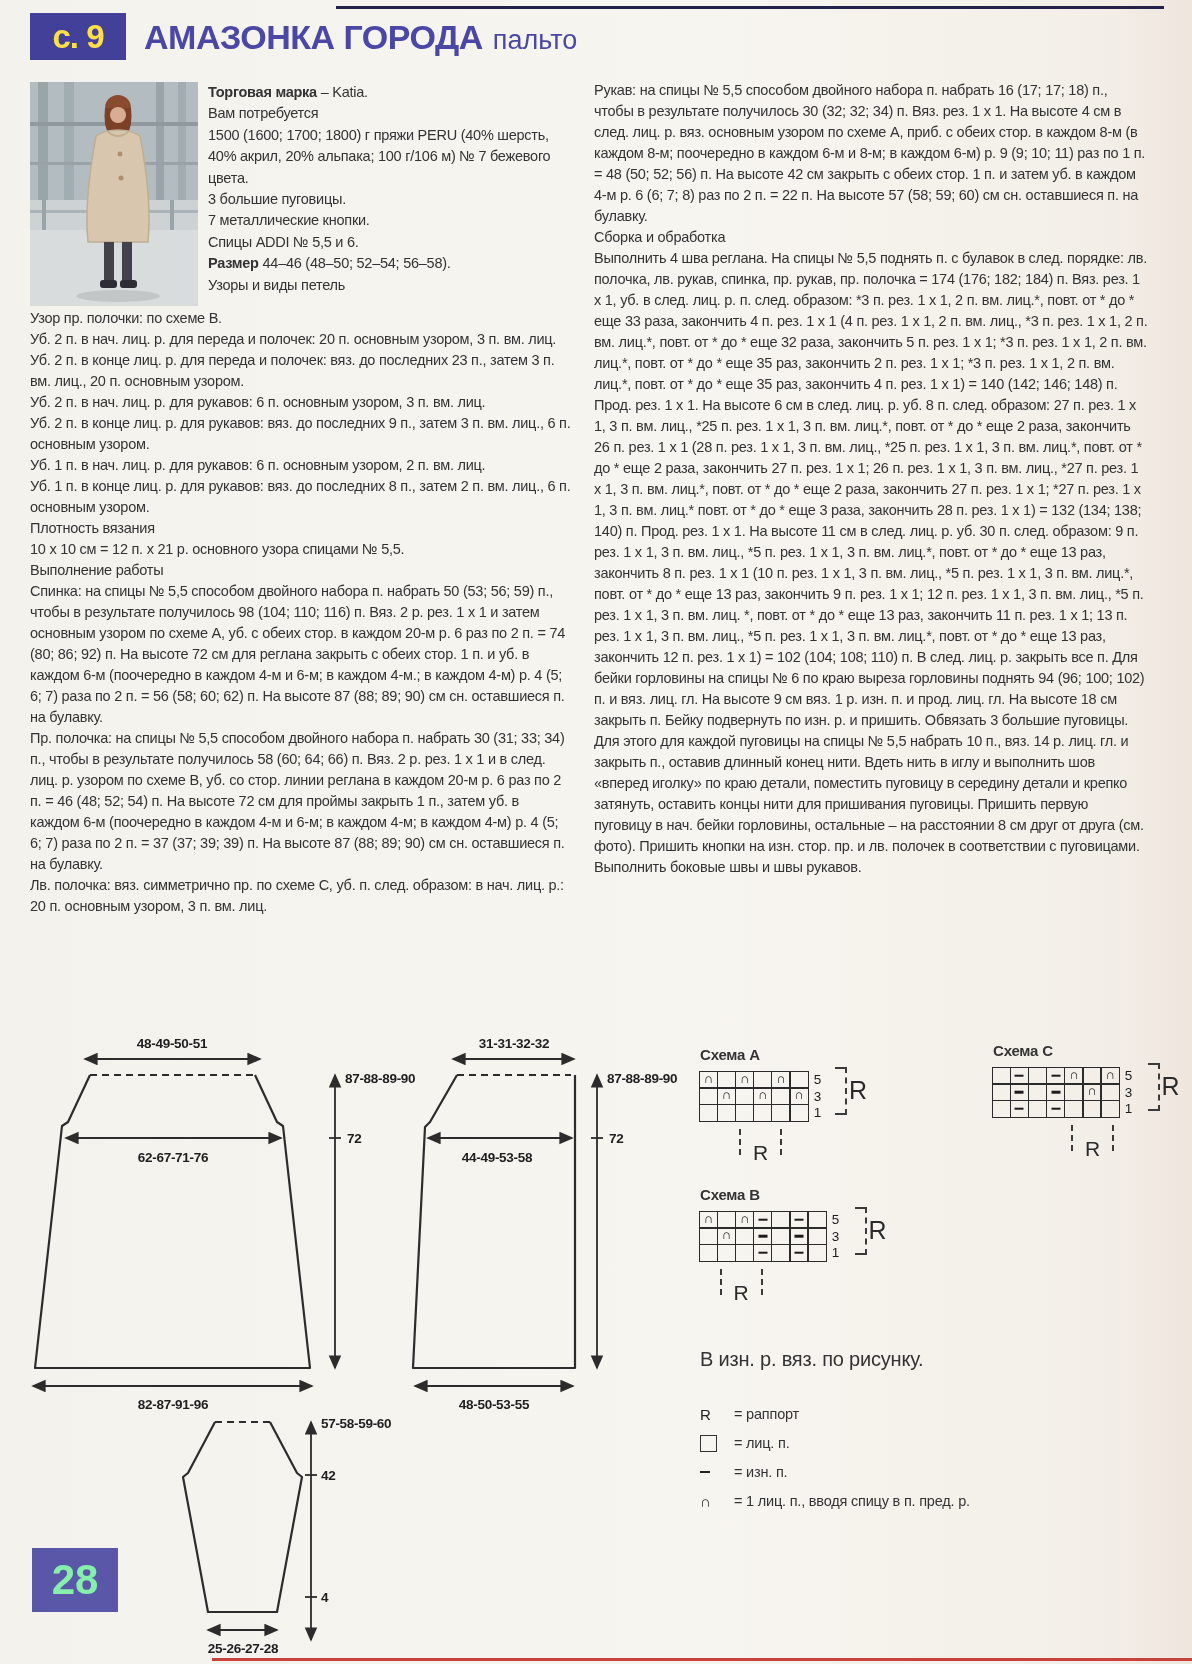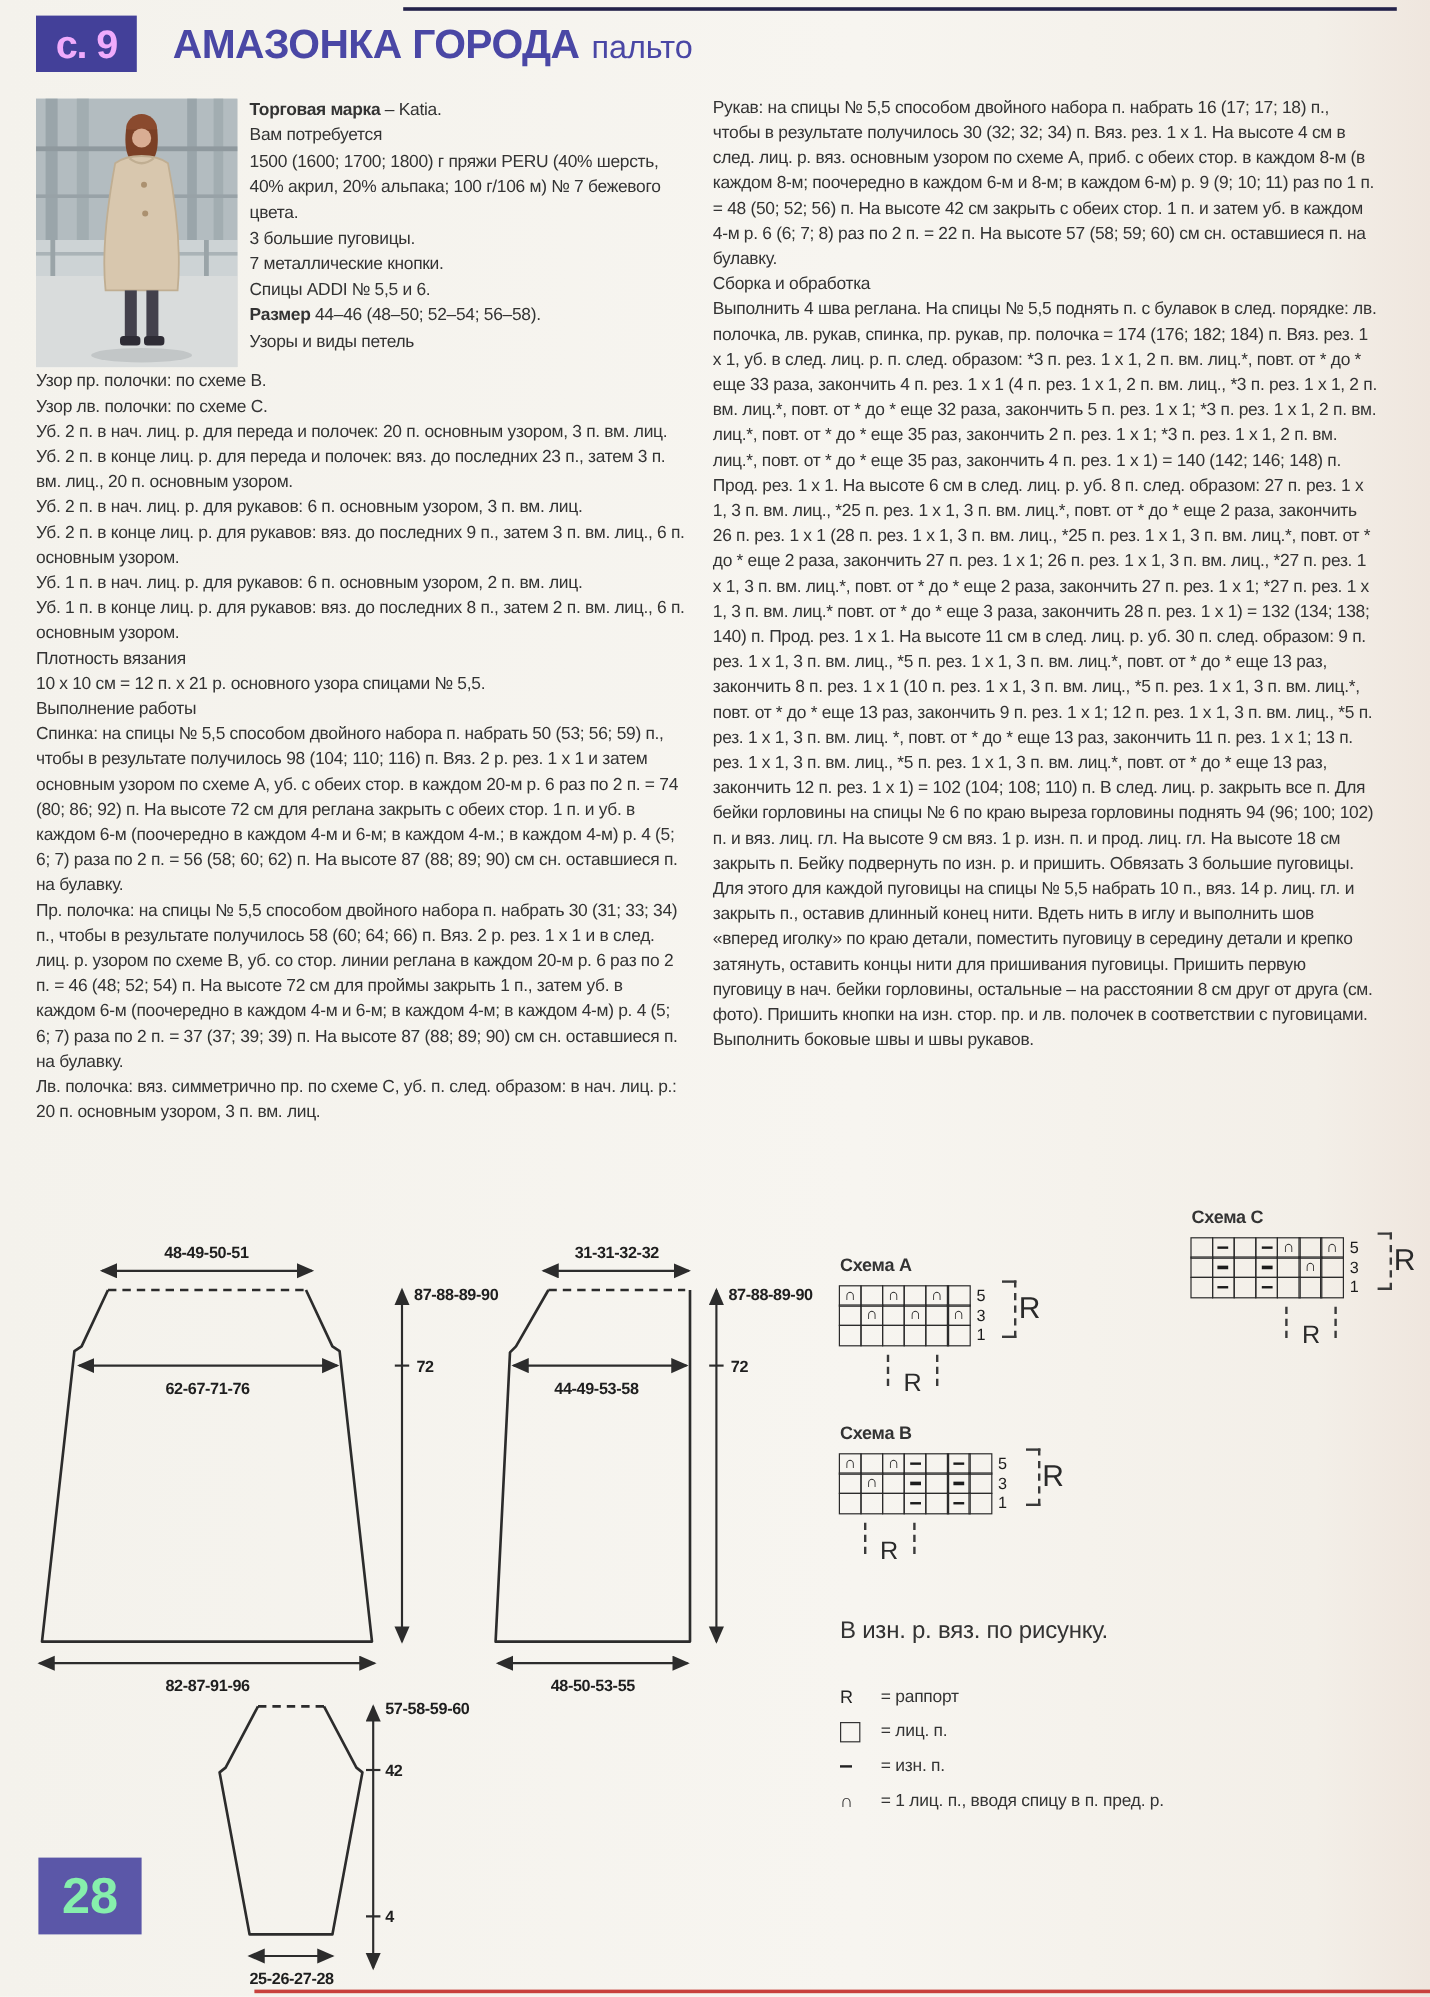--- a/index.html
+++ b/index.html
@@ -5,23 +5,23 @@
   html,body{margin:0;padding:0;}
   body{
     width:1192px;height:1664px;position:relative;overflow:hidden;
     background:linear-gradient(90deg,#f4f2ec 0%, #f7f5f0 60%, #f3efe8 92%, #efe6de 100%);
     font-family:"Liberation Sans", sans-serif;color:#333;
   }
   .toprule{position:absolute;left:336px;top:6px;width:828px;height:3px;background:#23224a;}
   .bottomrule{position:absolute;left:212px;top:1658px;width:980px;height:3px;background:#c8413d;}
 
   .pageref{
-    position:absolute;left:30px;top:13px;width:84px;height:47px;
+    position:absolute;left:30px;top:13px;width:96px;height:47px;
     display:flex;align-items:center;justify-content:center;
-    color:#f0abfc;font-weight:700;font-size:33px;letter-spacing:-1px;
+    color:#fde047;font-weight:700;font-size:33px;letter-spacing:-1px;
   }
   .title-row{position:absolute;left:144px;top:18px;white-space:nowrap;}
   .title-main{font-weight:700;font-size:34px;letter-spacing:-0.5px;}
   .title-sub{font-weight:400;font-size:27px;margin-left:10px;}
 
   .leftcol{position:absolute;left:30px;top:82px;width:542px;}
   .rightcol{position:absolute;left:594px;top:80px;width:554px;height:912px;overflow:hidden;}
   .body-text p{margin:0;font-size:14.5px;line-height:21px;letter-spacing:-0.25px;}
   p.h{font-weight:400;}
   .photo-row{display:flex;gap:10px;margin-bottom:2px;}
@@ -118,21 +118,20 @@
           <p>7 металлические кнопки.</p>
           <p>Спицы ADDI № 5,5 и 6.</p>
         </div>
       <p><b>Размер</b><span> 44–46 (48–50; 52–54; 56–58).</span></p>
       <p class="h">Узоры и виды петель</p>
     </div>
   </div>
   <div>
 
       <p>Узор пр. полочки: по схеме В.</p>
-      <p>Узор лв. полочки: по схеме С.</p>
       <p>Уб. 2 п. в нач. лиц. р. для переда и полочек: 20 п. основным узором, 3 п. вм. лиц.</p>
       <p>Уб. 2 п. в конце лиц. р. для переда и полочек: вяз. до последних 23 п., затем 3 п. вм. лиц., 20 п. основным узором.</p>
       <p>Уб. 2 п. в нач. лиц. р. для рукавов: 6 п. основным узором, 3 п. вм. лиц.</p>
       <p>Уб. 2 п. в конце лиц. р. для рукавов: вяз. до последних 9 п., затем 3 п. вм. лиц., 6 п. основным узором.</p>
       <p>Уб. 1 п. в нач. лиц. р. для рукавов: 6 п. основным узором, 2 п. вм. лиц.</p>
       <p>Уб. 1 п. в конце лиц. р. для рукавов: вяз. до последних 8 п., затем 2 п. вм. лиц., 6 п. основным узором.</p>
     </div>
   <p class="h">Плотность вязания</p>
   <p>10 х 10 см = 12 п. х 21 р. основного узора спицами № 5,5.</p>
   <p class="h">Выполнение работы</p>
@@ -243,21 +242,21 @@
         <div class="cell"></div>
         <div class="rownum">1</div>
       </div>
       <div class="rbracket" style="left: 135px;"></div>
       <div class="rlabel" style="left: 149px;">R</div>
       <div class="bbracket" style="left: 39px; width: 39px; top: 57px;">
         <span class="blabel">R</span>
       </div>
     </div>
 </div>
-<div class="chart" style="left:993px;top:1006px;">
+<div class="chart" style="left:993px;top:1042px;">
   <div class="ctitle">Схема С</div>
   <div class="cgrid">
       <div class="crow">
         <div class="cell"></div>
         <div class="cell">
           <span class="dashsym"></span>
         </div>
         <div class="cell"></div>
         <div class="cell">
           <span class="dashsym"></span>

